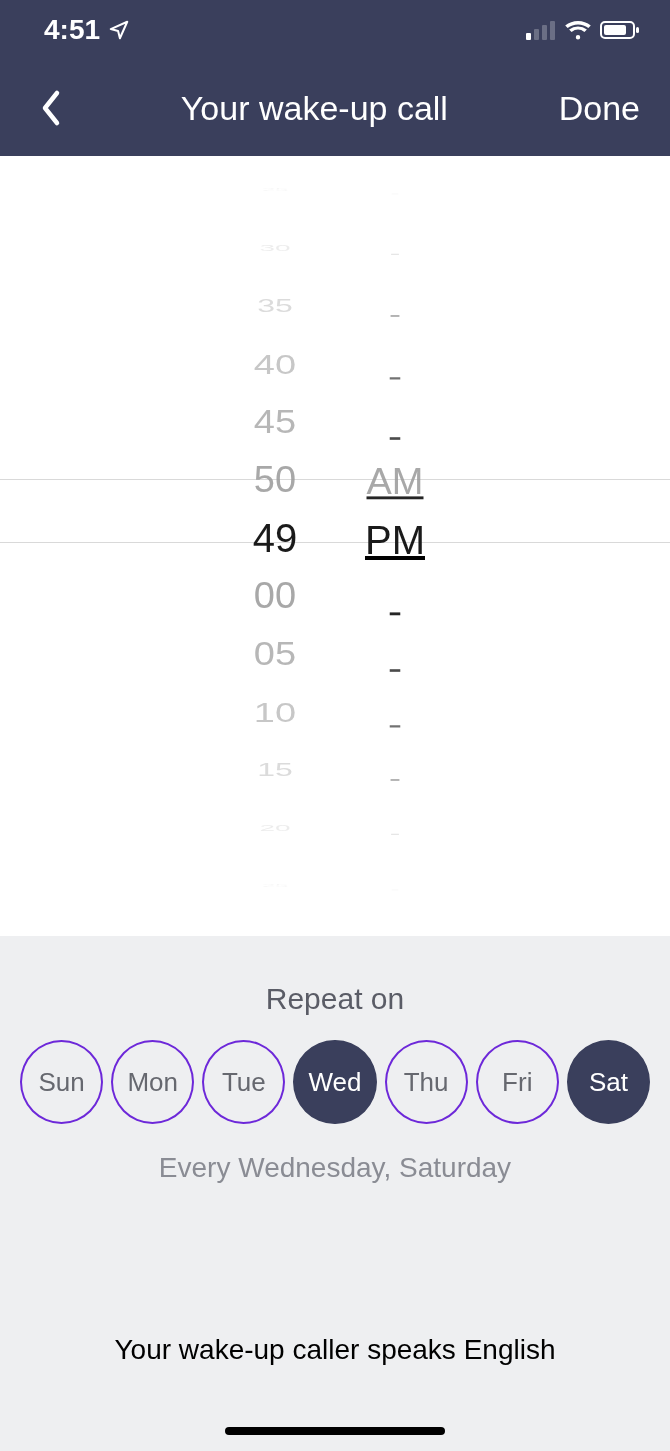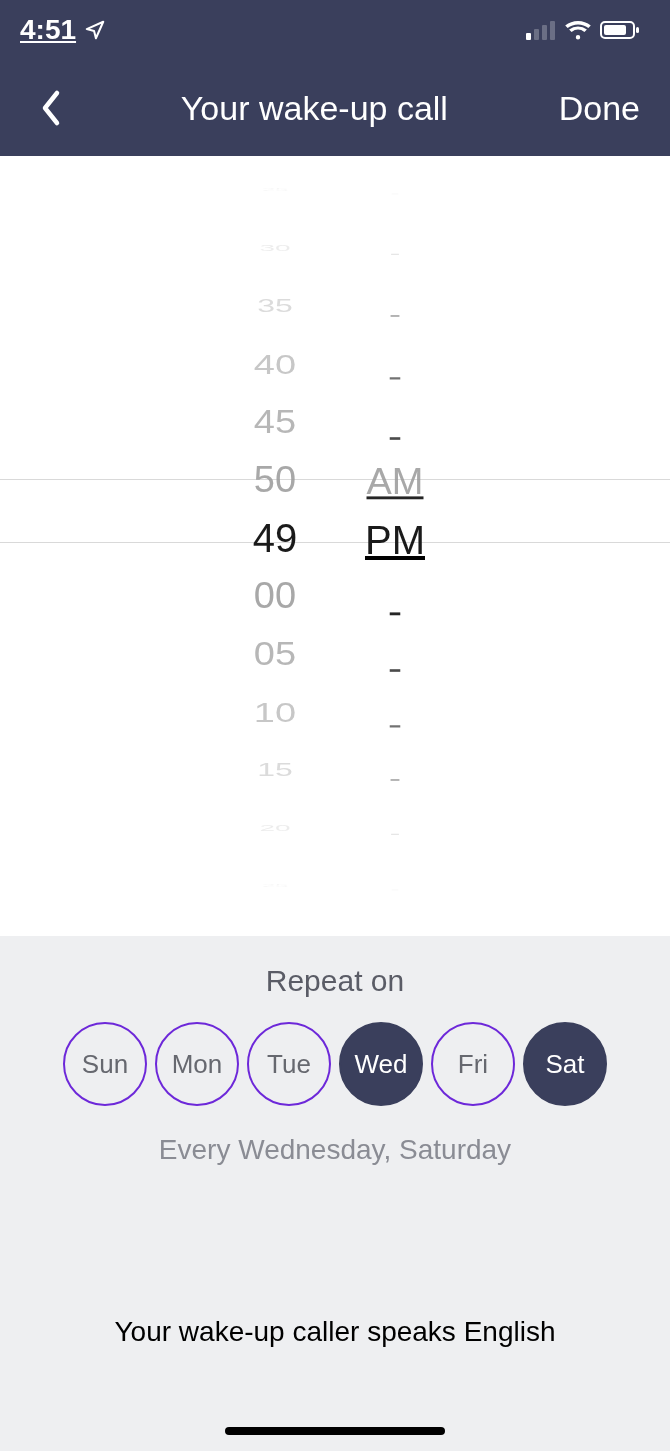--- a/index.html
+++ b/index.html
@@ -1,21 +1,21 @@
 <!DOCTYPE html>
 <html><head>
 <meta charset="utf-8">
 <style>
   * { box-sizing: border-box; margin: 0; padding: 0; }
   html, body { width: 670px; height: 1451px; font-family: -apple-system, "Helvetica Neue", Arial, sans-serif; background: #fff; overflow: hidden; }
   .screen { width: 670px; height: 1451px; display: flex; flex-direction: column; }
 
   
   .status-nav { background: #3a3f5c; color: #fff; }
-  .status-bar { height: 60px; display: flex; align-items: center; justify-content: space-between; padding: 0 30px 0 20px; font-size: 28px; font-weight: 600; text-decoration: underline; }
+  .status-bar { height: 60px; display: flex; align-items: center; justify-content: space-between; padding: 0 30px 0 44px; font-size: 28px; font-weight: 600; }
   .status-left { display: flex; align-items: center; gap: 8px; }
   .status-right { display: flex; align-items: center; gap: 8px; }
   .nav-bar { height: 96px; display: flex; align-items: center; justify-content: space-between; padding: 0 30px; }
   .back-btn { width: 40px; height: 40px; display: flex; align-items: center; justify-content: center; }
   .nav-title { font-size: 34px; font-weight: 500; flex: 1; text-align: center; }
   .done-btn { font-size: 34px; font-weight: 500; }
 
   
   .picker-area { background: #fff; height: 780px; position: relative; display:flex; align-items:center; justify-content:center;}
   .picker-cols { display: flex; justify-content: center; width: 100%; height: 100%; position: relative; }
@@ -27,21 +27,21 @@
 
   
   .d1 { transform: scaleY(0.96); opacity: 0.85; }
   .d2 { transform: scaleY(0.88); opacity: 0.70; }
   .d3 { transform: scaleY(0.75); opacity: 0.55; }
   .d4 { transform: scaleY(0.55); opacity: 0.35; font-size:32px;}
   .d5 { transform: scaleY(0.35); opacity: 0.18; font-size:28px;}
   .d6 { transform: scaleY(0.18); opacity: 0.08; font-size:24px;}
 
   
-  .repeat-panel { background: #eeeff1; flex: 1; padding: 28px 20px 0 20px; text-align: center; color: #6c6e78; position: relative; }
+  .repeat-panel { background: #eeeff1; flex: 1; padding: 46px 20px 0 20px; text-align: center; color: #6c6e78; position: relative; }
   .repeat-title { font-size: 30px; color: #5a5c66; margin-bottom: 24px; }
   .days-row { display: flex; justify-content: center; gap: 8px; margin-bottom: 28px; }
   .day { width: 84px; height: 84px; border-radius: 50%; border: 2px solid #6d28d9; color: #66686f; background: transparent; display: flex; align-items: center; justify-content: center; font-size: 26px; }
   .day.on { background: #3a3f5c; color: #fff; border-color: #3a3f5c; }
   .repeat-summary { font-size: 28px; color: #8a8c94; margin-top: 10px; text-align: center; }
   .caller-lang { font-size: 28px; color: #000000; margin-top: 150px; }
   .home-indicator { position: absolute; bottom: 16px; left: 50%; transform: translateX(-50%); width: 220px; height: 8px; background: #000; border-radius: 4px; }
 
   svg { display: block; }
 </style>
@@ -138,20 +138,21 @@
     </div>
   </div>
 
   <div class="repeat-panel">
     <div class="repeat-title">Repeat on</div>
     <div class="days-row">
       <div class="day">Sun</div>
       <div class="day">Mon</div>
       <div class="day">Tue</div>
       <div class="day on">Wed</div>
+      <div class="day">Thu</div>
       <div class="day">Fri</div>
       <div class="day on">Sat</div>
     </div>
     <div class="repeat-summary">Every Wednesday, Saturday</div>
     <div class="caller-lang">Your wake-up caller speaks English</div>
     <div class="home-indicator"></div>
   </div>
 
 </div>
 

